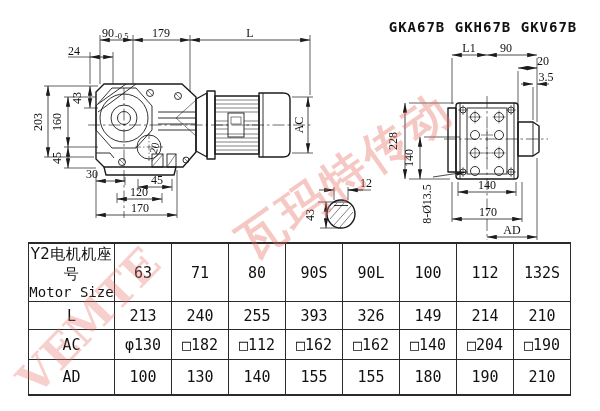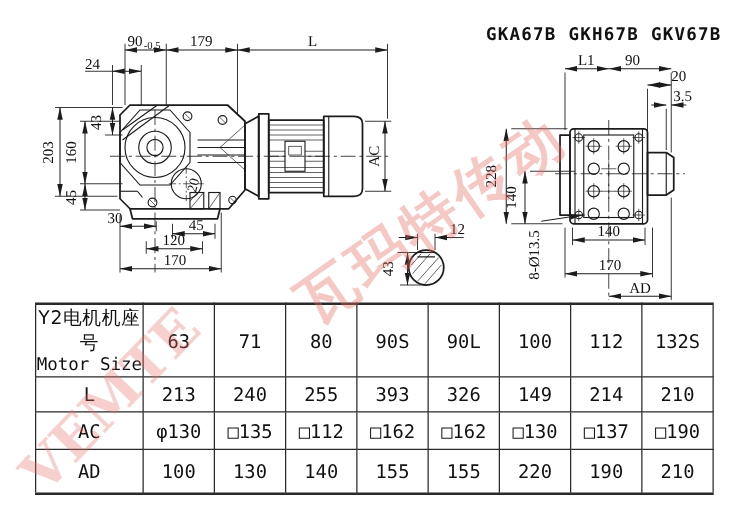--- a/index.html
+++ b/index.html
@@ -309,36 +309,36 @@
     <td>255</td>
     <td>393</td>
     <td>326</td>
     <td>149</td>
     <td>214</td>
     <td>210</td>
   </tr>
   <tr class="r2">
     <td>AC</td>
     <td>φ130</td>
-    <td>□135</td>
+    <td>□182</td>
     <td>□112</td>
     <td>□162</td>
     <td>□162</td>
-    <td>□130</td>
-    <td>□137</td>
+    <td>□140</td>
+    <td>□204</td>
     <td>□190</td>
   </tr>
   <tr class="r3">
     <td>AD</td>
     <td>100</td>
     <td>130</td>
     <td>140</td>
     <td>155</td>
     <td>155</td>
-    <td>220</td>
+    <td>180</td>
     <td>190</td>
     <td>210</td>
   </tr>
 </tbody>
     </table>
 
 <div class="wm wm-cjk">瓦玛特传动</div>
 <div class="wm wm-latin">VEMTE</div>
 
 </div>

